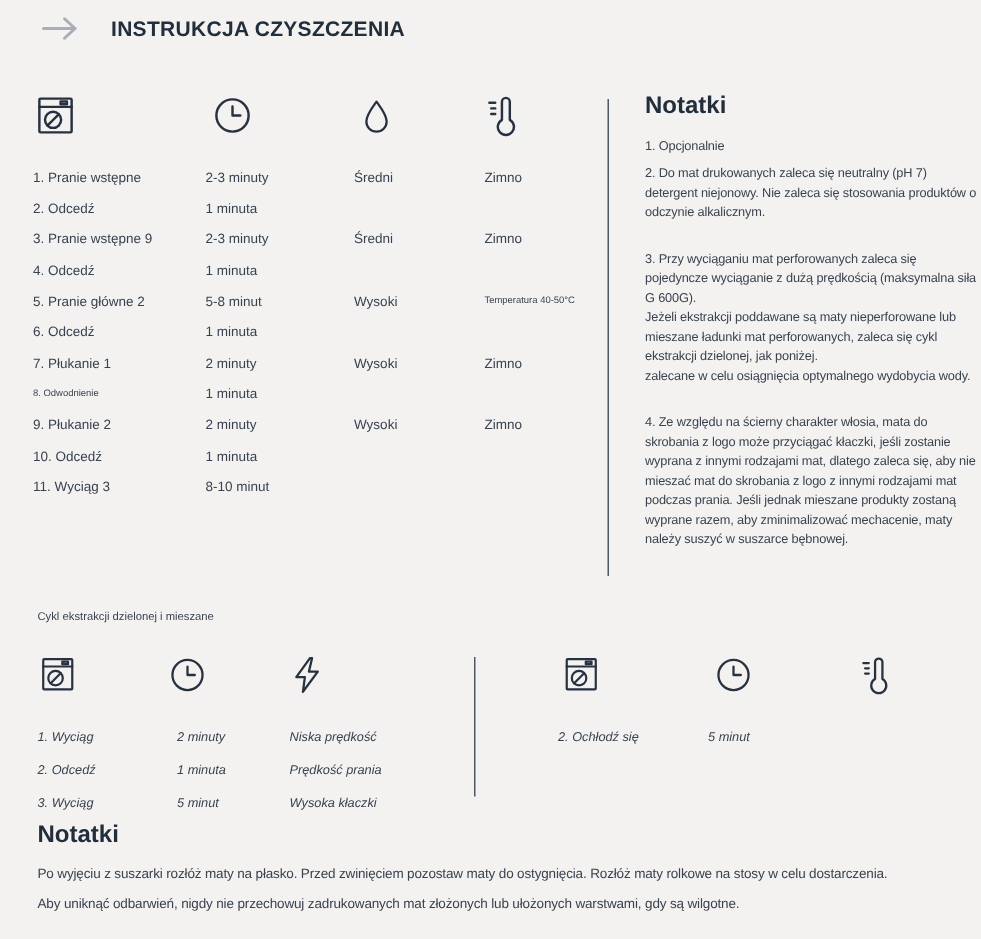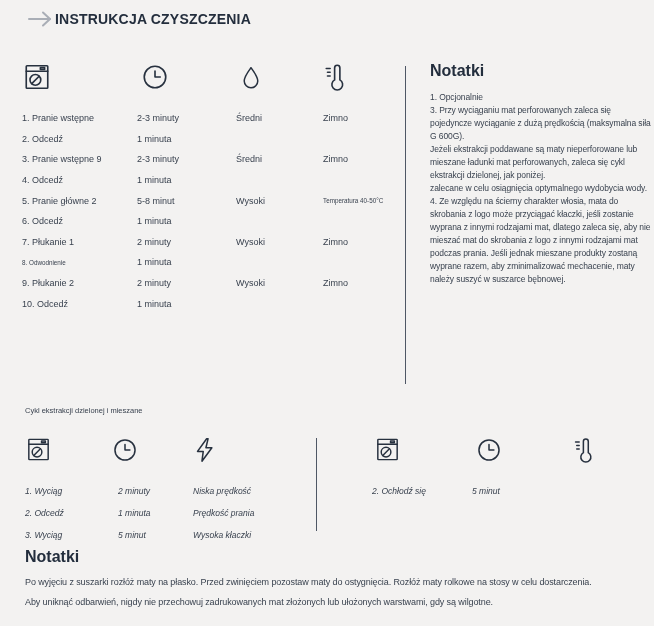--- a/index.html
+++ b/index.html
@@ -2,21 +2,21 @@
 <html><head>
 <meta charset="utf-8">
 <style>
   html,body { margin:0; padding:0; }
   body { background:#f3f2f1; }
   .page { position:relative; width:654px; height:626px; background:#f3f2f1;
           font-family:"Liberation Sans","DejaVu Sans",sans-serif; color:#39424f; overflow:hidden; }
   svg { display:block; stroke:#27313f; fill:none; stroke-width:1.3; stroke-linecap:round; stroke-linejoin:round; }
 
   
-  .hdr { position:absolute; left:27px; top:10px; display:flex; align-items:center; gap:2px; }
+  .hdr { position:absolute; left:27px; top:10px; display:flex; align-items:center; gap:21px; }
   .hdr-title { font-size:14px; font-weight:700; color:#232e3d; letter-spacing:.2px; }
 
   
   .wash { position:absolute; left:22px; top:62px; width:383px; }
   .wash-icons { position:relative; height:36px; }
   .wash-icons .ic { position:absolute; top:0; }
   .p-washer { left:0; }
   .p-clock  { left:118px; }
   .p-drop   { left:215px; top:2px !important; }
   .p-thermo { left:294px; }
@@ -26,21 +26,21 @@
 
   .divider { position:absolute; width:1px; background:#4e5765; }
   .div1 { left:405px; top:66px; height:318px; }
   .div2 { left:316px; top:438px; height:93px; }
 
   
   .notes-right { position:absolute; left:430px; top:62px; width:224px; }
   .notes-title { font-size:16px; font-weight:700; color:#232e3d; }
   .notes-right .notes-title { margin-bottom:11px; }
   .note-para { font-size:8.5px; line-height:13px; letter-spacing:-.1px; white-space:pre-line; margin-top:5px; }
-  .note-para.gap { margin-top:0; }
+  .note-para.gap { margin-top:18px; }
 
   
   .ext-title { position:absolute; left:25px; top:406px; font-size:7.5px; }
   .ext { position:absolute; top:436px; }
   .ext-left  { left:25px;  width:286px; }
   .ext-right { left:372px; width:282px; }
   .ext-icons { position:relative; height:32px; }
   .ext-icons .ic { position:absolute; top:0; }
   .el-washer { left:0; }   .el-clock { left:86px; }  .el-zap    { left:166px; }
   .er-washer { left:2px; } .er-clock { left:103px; } .er-thermo { left:194px; }
@@ -165,31 +165,38 @@
           <span>Zimno</span>
         </div>
 
         <div class="wash-row">
           <span>10. Odcedź</span>
           <span>1 minuta</span>
           <span></span>
           <span></span>
         </div>
 
+        <div class="wash-row">
+          <span>11. Wyciąg 3</span>
+          <span>8-10 minut</span>
+          <span></span>
+          <span></span>
+        </div>
       </div>
   </div>
 
   <div class="divider div1"></div>
 
   <div class="notes-right">
     <div class="notes-title">Notatki</div>
     <div>
 
         <div class="note-para">1. Opcjonalnie</div>
 
+        <div class="note-para">2. Do mat drukowanych zaleca się neutralny (pH 7) detergent niejonowy. Nie zaleca się stosowania produktów o odczynie alkalicznym.</div>
 
         <div class="note-para gap">3. Przy wyciąganiu mat perforowanych zaleca się pojedyncze wyciąganie z dużą prędkością (maksymalna siła G 600G).
 Jeżeli ekstrakcji poddawane są maty nieperforowane lub mieszane ładunki mat perforowanych, zaleca się cykl ekstrakcji dzielonej, jak poniżej.
 zalecane w celu osiągnięcia optymalnego wydobycia wody.</div>
 
         <div class="note-para gap">4. Ze względu na ścierny charakter włosia, mata do skrobania z logo może przyciągać kłaczki, jeśli zostanie wyprana z innymi rodzajami mat, dlatego zaleca się, aby nie mieszać mat do skrobania z logo z innymi rodzajami mat podczas prania. Jeśli jednak mieszane produkty zostaną wyprane razem, aby zminimalizować mechacenie, maty należy suszyć w suszarce bębnowej.</div>
       </div>
   </div>
 
   <div class="ext-title">Cykl ekstrakcji dzielonej i mieszane</div>

